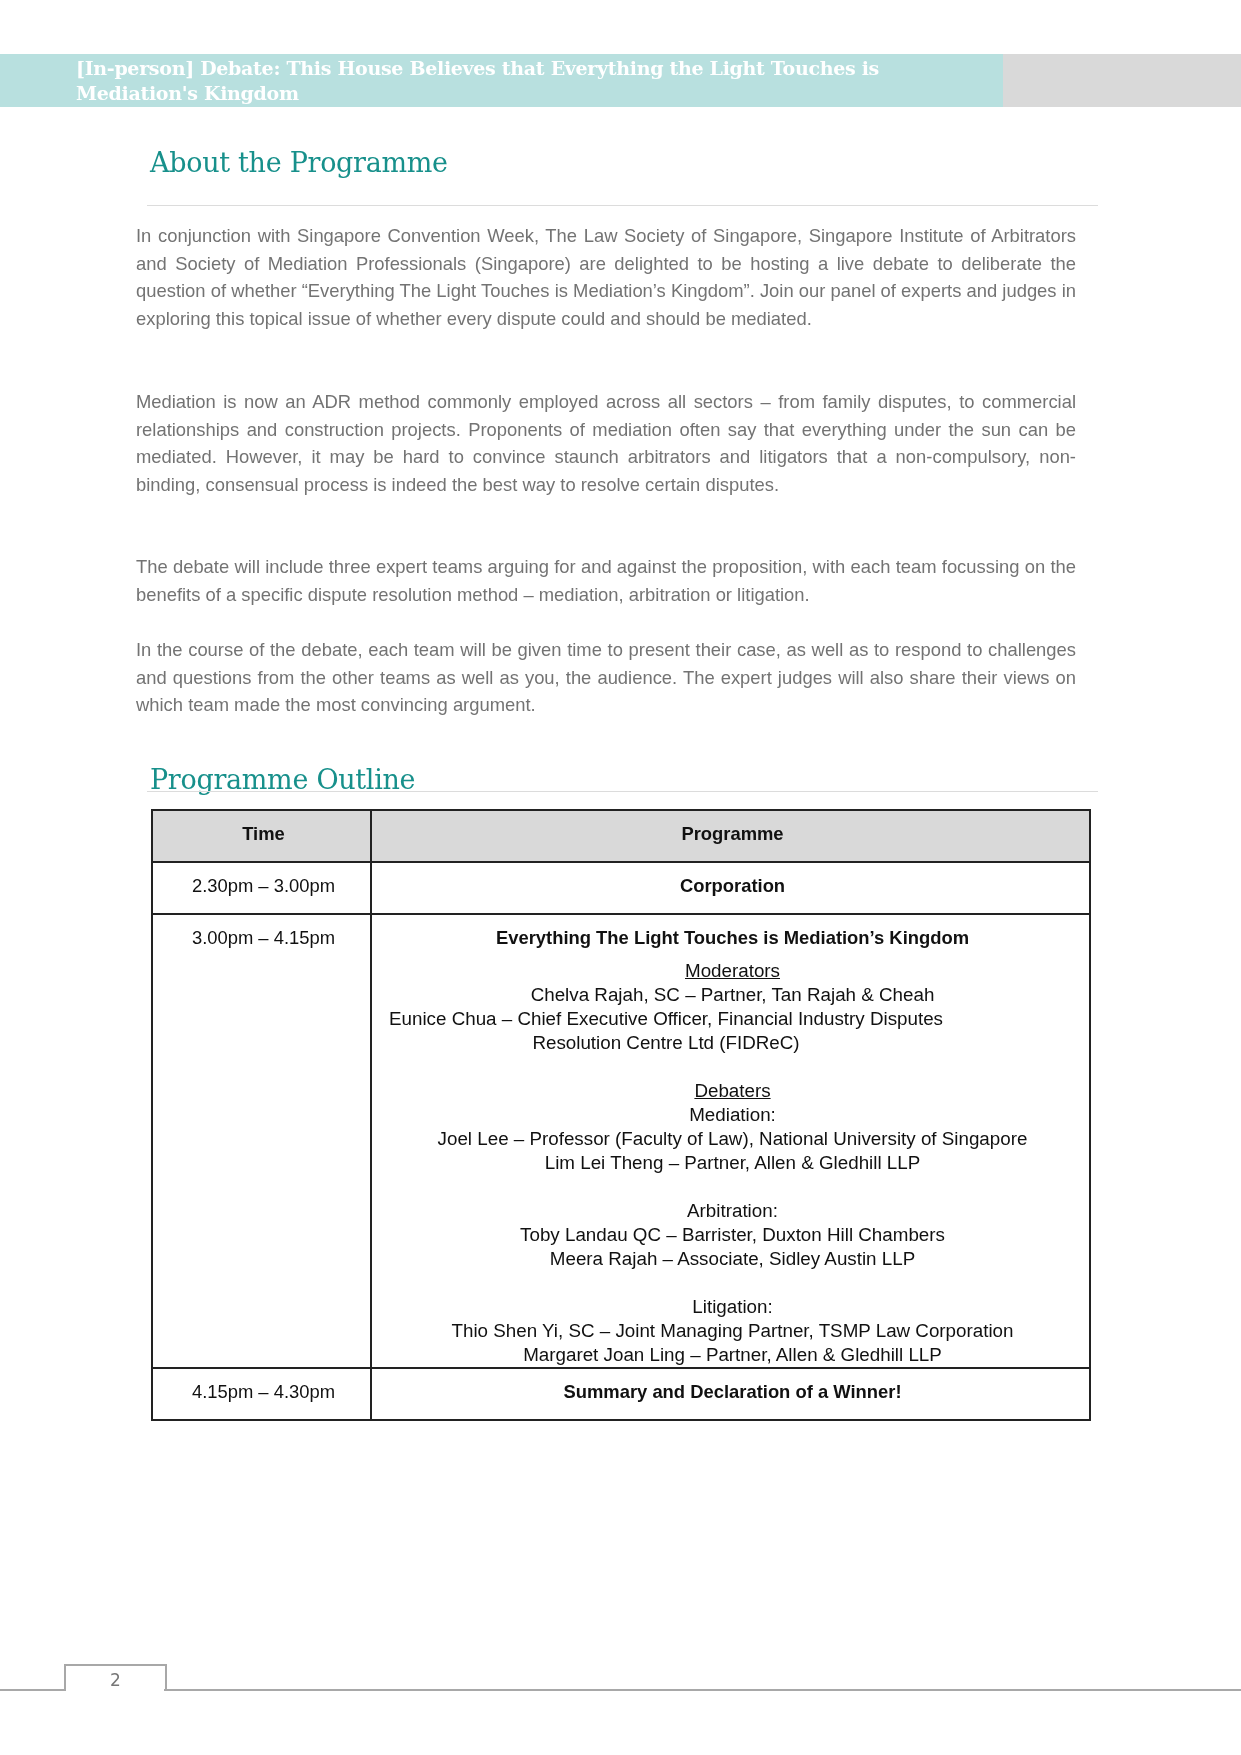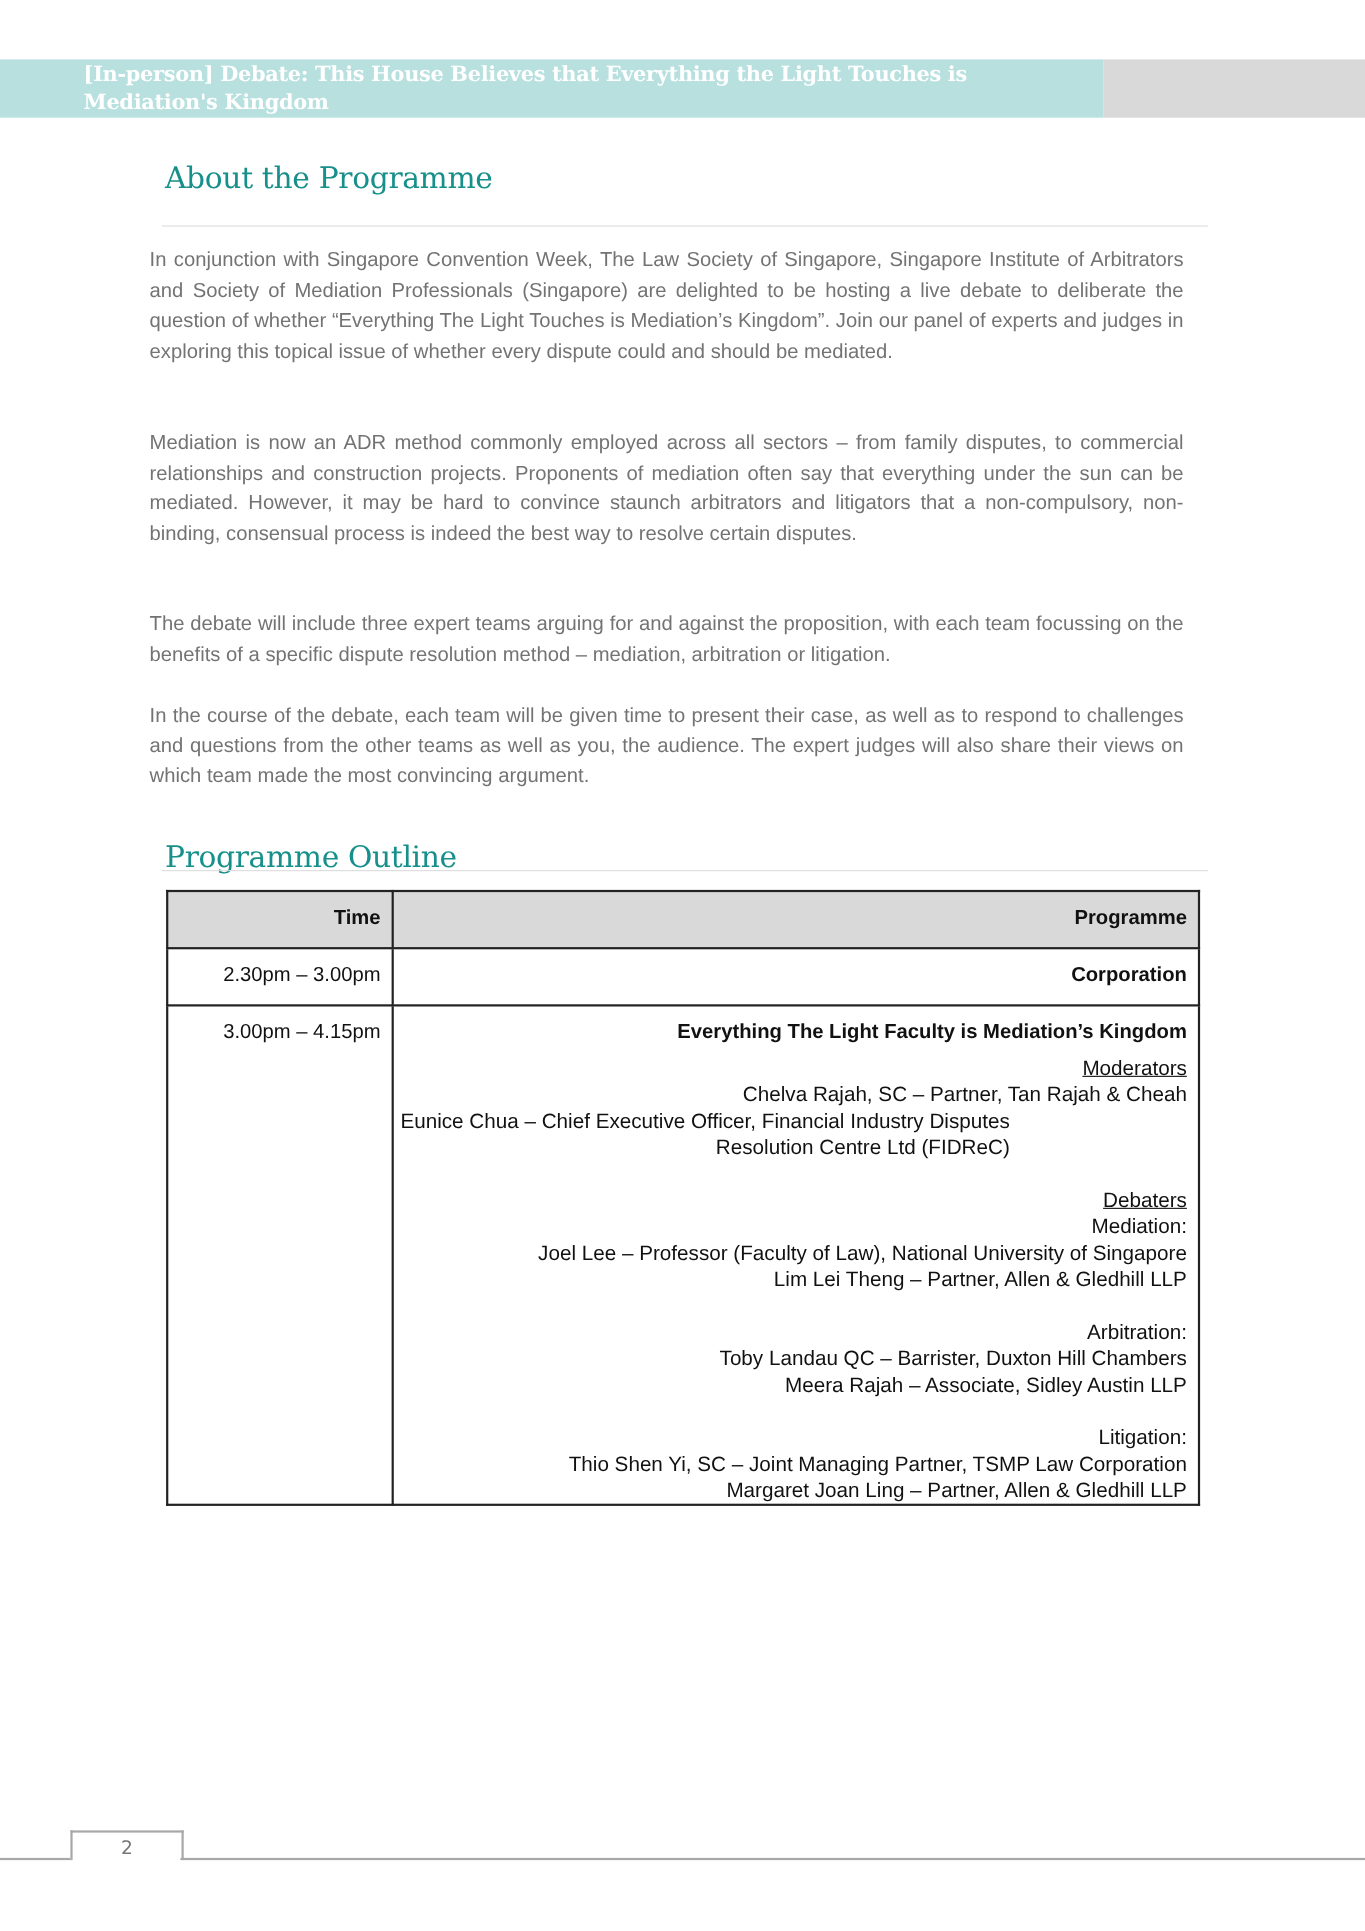--- a/index.html
+++ b/index.html
@@ -30,22 +30,22 @@
   }
   .para {
     position: absolute; left: 136px; width: 940px;
     font-size: 18.4px; line-height: 27.6px; text-align: justify; color: #737373;
   }
   table.outline {
     position: absolute; left: 151px; top: 809px; width: 940px;
     border-collapse: collapse; font-size: 18.4px;
   }
   table.outline td, table.outline th {
-    border: 2px solid #222; vertical-align: top; text-align: right;
-    padding: 12px 10px 12px 0;
+    border: 2px solid #222; vertical-align: top; text-align: center;
+    padding: 12px 10px 12px 14px;
   }
   table.outline th { background: #d9d9d9; font-weight: bold; height: 26px; }
   .col-time { width: 193px; }
   .row-simple td { height: 26px; }
   .bold { font-weight: bold; }
   .u { text-decoration: underline; }
   .detail { font-size: 18.8px; line-height: 24px; }
   .gap { height: 24px; }
   .gap-small { height: 10px; }
   .footer-line-left {
@@ -88,21 +88,21 @@
     <th class="col-time">Time</th>
     <th>Programme</th>
   </tr>
   <tr class="row-simple">
     <td>2.30pm – 3.00pm</td>
     <td class="bold">Corporation</td>
   </tr>
   <tr>
     <td>3.00pm – 4.15pm</td>
     <td style="padding-bottom:0;">
-      <div class="bold">Everything The Light Faculty is Mediation’s Kingdom</div>
+      <div class="bold">Everything The Light Touches is Mediation’s Kingdom</div>
       <div class="gap-small"></div>
       <div class="detail">
         <div class="u">Moderators</div>
         <div>Chelva Rajah, SC – Partner, Tan Rajah &amp; Cheah</div>
         <div style="width:560px;">Eunice Chua – Chief Executive Officer, Financial Industry Disputes Resolution Centre Ltd (FIDReC)</div>
         <div class="gap"></div>
         <div class="u">Debaters</div>
         <div>Mediation:</div>
         <div>Joel Lee – Professor (Faculty of Law), National University of Singapore</div>
         <div>Lim Lei Theng – Partner, Allen &amp; Gledhill LLP</div>
@@ -110,18 +110,22 @@
         <div>Arbitration:</div>
         <div>Toby Landau QC – Barrister, Duxton Hill Chambers</div>
         <div>Meera Rajah – Associate, Sidley Austin LLP</div>
         <div class="gap"></div>
         <div>Litigation:</div>
         <div>Thio Shen Yi, SC – Joint Managing Partner, TSMP Law Corporation</div>
         <div>Margaret Joan Ling – Partner, Allen &amp; Gledhill LLP</div>
       </div>
     </td>
   </tr>
+  <tr class="row-simple">
+    <td>4.15pm – 4.30pm</td>
+    <td class="bold">Summary and Declaration of a Winner!</td>
+  </tr>
 </tbody>
   </table>
 
 <div class="footer-line-left"></div>
 <div class="page-tab">2</div>
 <div class="footer-line-right"></div>
 
 </body></html>

